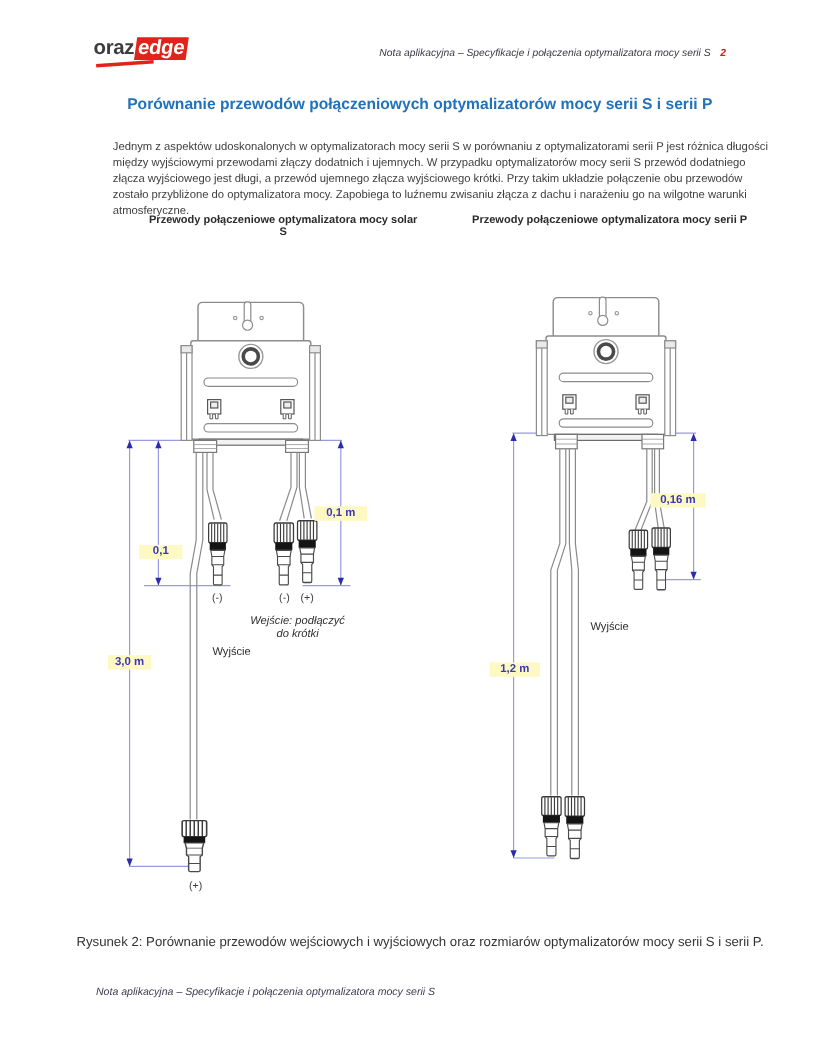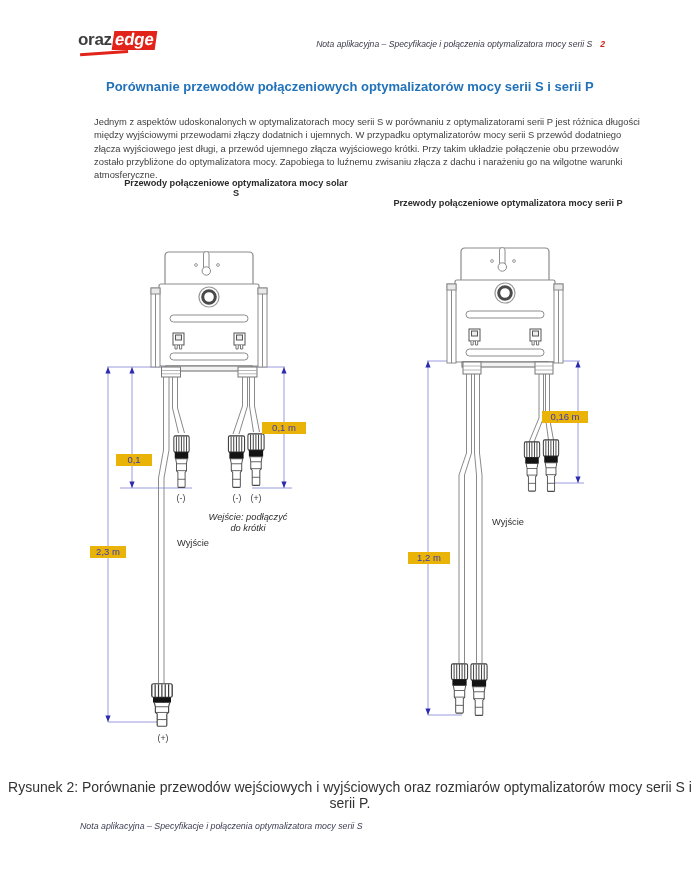--- a/index.html
+++ b/index.html
@@ -19,35 +19,35 @@
   .header-meta{position:absolute;top:39px;right:95px;font-size:8.6px;font-style:italic;color:#3a3a48;white-space:nowrap;}
   .header-page{color:#cc2418;margin-left:8px;font-weight:bold;}
 
   
   .doc-title{position:absolute;left:78px;top:79px;width:560px;margin:0;font-size:13px;font-weight:bold;color:#2272b9;padding-left:28px;}
   .doc-body{position:absolute;left:78px;top:99px;width:548px;margin:16px;font-size:9.4px;line-height:13.3px;color:#3e3e3e;text-align:left;}
 
   
   .fig-title{position:absolute;top:178px;font-size:9.2px;font-weight:bold;color:#2b2b2b;text-align:center;}
   .fig-title.left{left:120px;width:232px;}
-  .fig-title.right{left:392px;width:232px;margin-top:20px;}
+  .fig-title.right{left:392px;width:232px;}
 
   
   .diagram{position:absolute;}
   .diagram.s{left:90px;top:240px;width:220px;height:530px;}
   .diagram.p{left:405px;top:235px;width:185px;height:545px;}
 
   
-  .dim-label{position:absolute;color:#3838b8;font-weight:normal;font-size:9.5px;line-height:12px;background:#eab308;text-align:center;white-space:nowrap;}
+  .dim-label{position:absolute;color:#3838b8;font-weight:bold;font-size:9.5px;line-height:12px;background:#fef9c3;text-align:center;white-space:nowrap;}
   .pol{position:absolute;font-size:8.8px;color:#3d3d3d;text-align:center;width:26px;white-space:nowrap;}
   .note-label{position:absolute;font-size:9.3px;color:#2f2f2f;white-space:nowrap;}
   .note-label.center{text-align:center;white-space:normal;line-height:10.5px;font-style:italic;}
 
   
-  .fig-caption{position:absolute;left:0;top:779px;width:700px;text-align:center;font-size:14px;color:#333;}
+  .fig-caption{position:absolute;left:0;top:779px;width:700px;text-align:center;font-size:11px;color:#333;}
   .doc-footer{position:absolute;left:80px;top:821px;font-size:8.8px;font-style:italic;color:#3c3c52;white-space:nowrap;}
 </style>
 </head>
 <body>
 
 <div class="page">
 
   <div class="logo">
     <span class="logo-solar">oraz</span><span class="logo-edge">edge</span>
     <div class="logo-swoosh"></div>
@@ -189,21 +189,21 @@
     <g>
       <use href="#mc4" transform="translate(450,663) scale(0.95,1.1)"></use>
       <use href="#mc4" transform="translate(469.5,663) scale(0.95,1.15)"></use>
       <use href="#mc4" transform="translate(523,441) scale(0.9,1.1)"></use>
       <use href="#mc4" transform="translate(542,439) scale(0.9,1.15)"></use>
     </g>
   </svg>
 
   <div class="dim-label" style="left:116px;top:422px;width:36px;margin-top:32px;">0,1</div>
   <div class="dim-label" style="left:262px;top:422px;width:44px;">0,1 m</div>
-  <div class="dim-label" style="left:90px;top:546px;width:36px;">2,3 m</div>
+  <div class="dim-label" style="left:90px;top:546px;width:36px;">3,0 m</div>
   <div class="dim-label" style="left:542px;top:411px;width:46px;">0,16 m</div>
   <div class="dim-label" style="left:408px;top:552px;width:42px;">1,2 m</div>
 
   <div class="pol" style="left:168px;top:493px;">(-)</div>
   <div class="pol" style="left:224px;top:493px;">(-)</div>
   <div class="pol" style="left:243px;top:493px;">(+)</div>
   <div class="pol" style="left:150px;top:733px;">(+)</div>
 
   <div class="note-label center" style="left:170px;top:512px;width:156px;">
     <span>Wejście: podłączyć</span><br>

